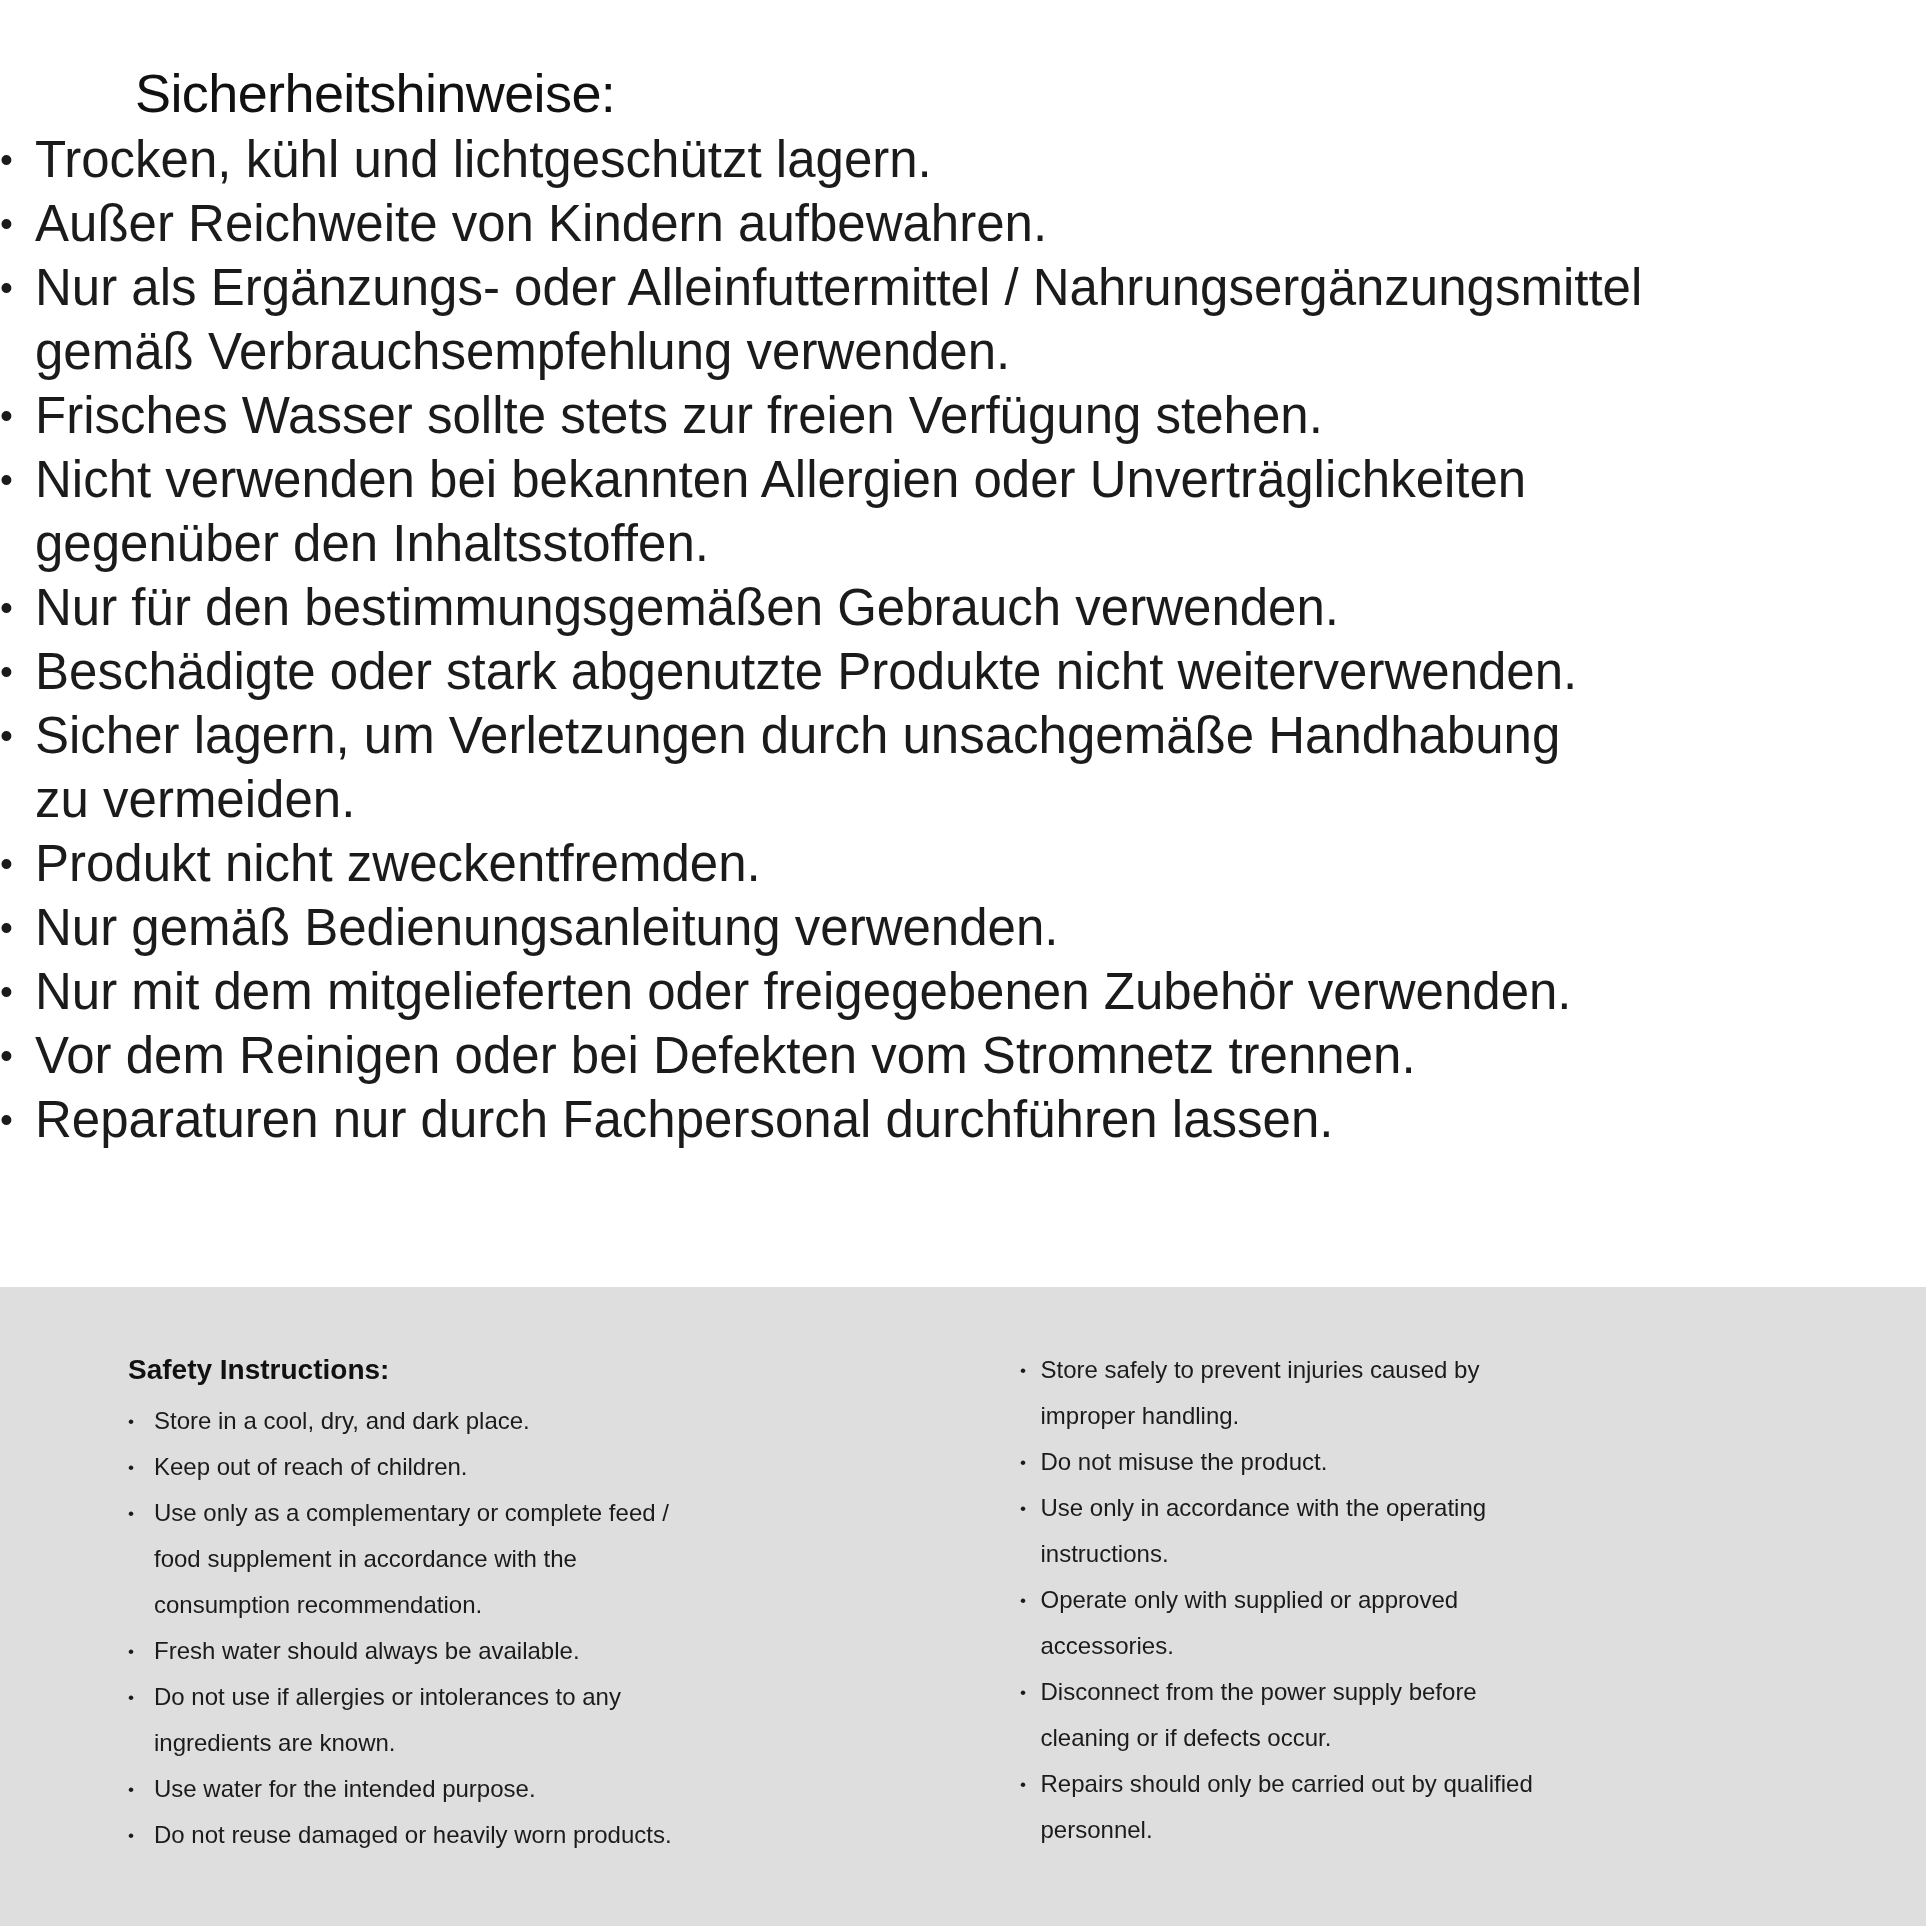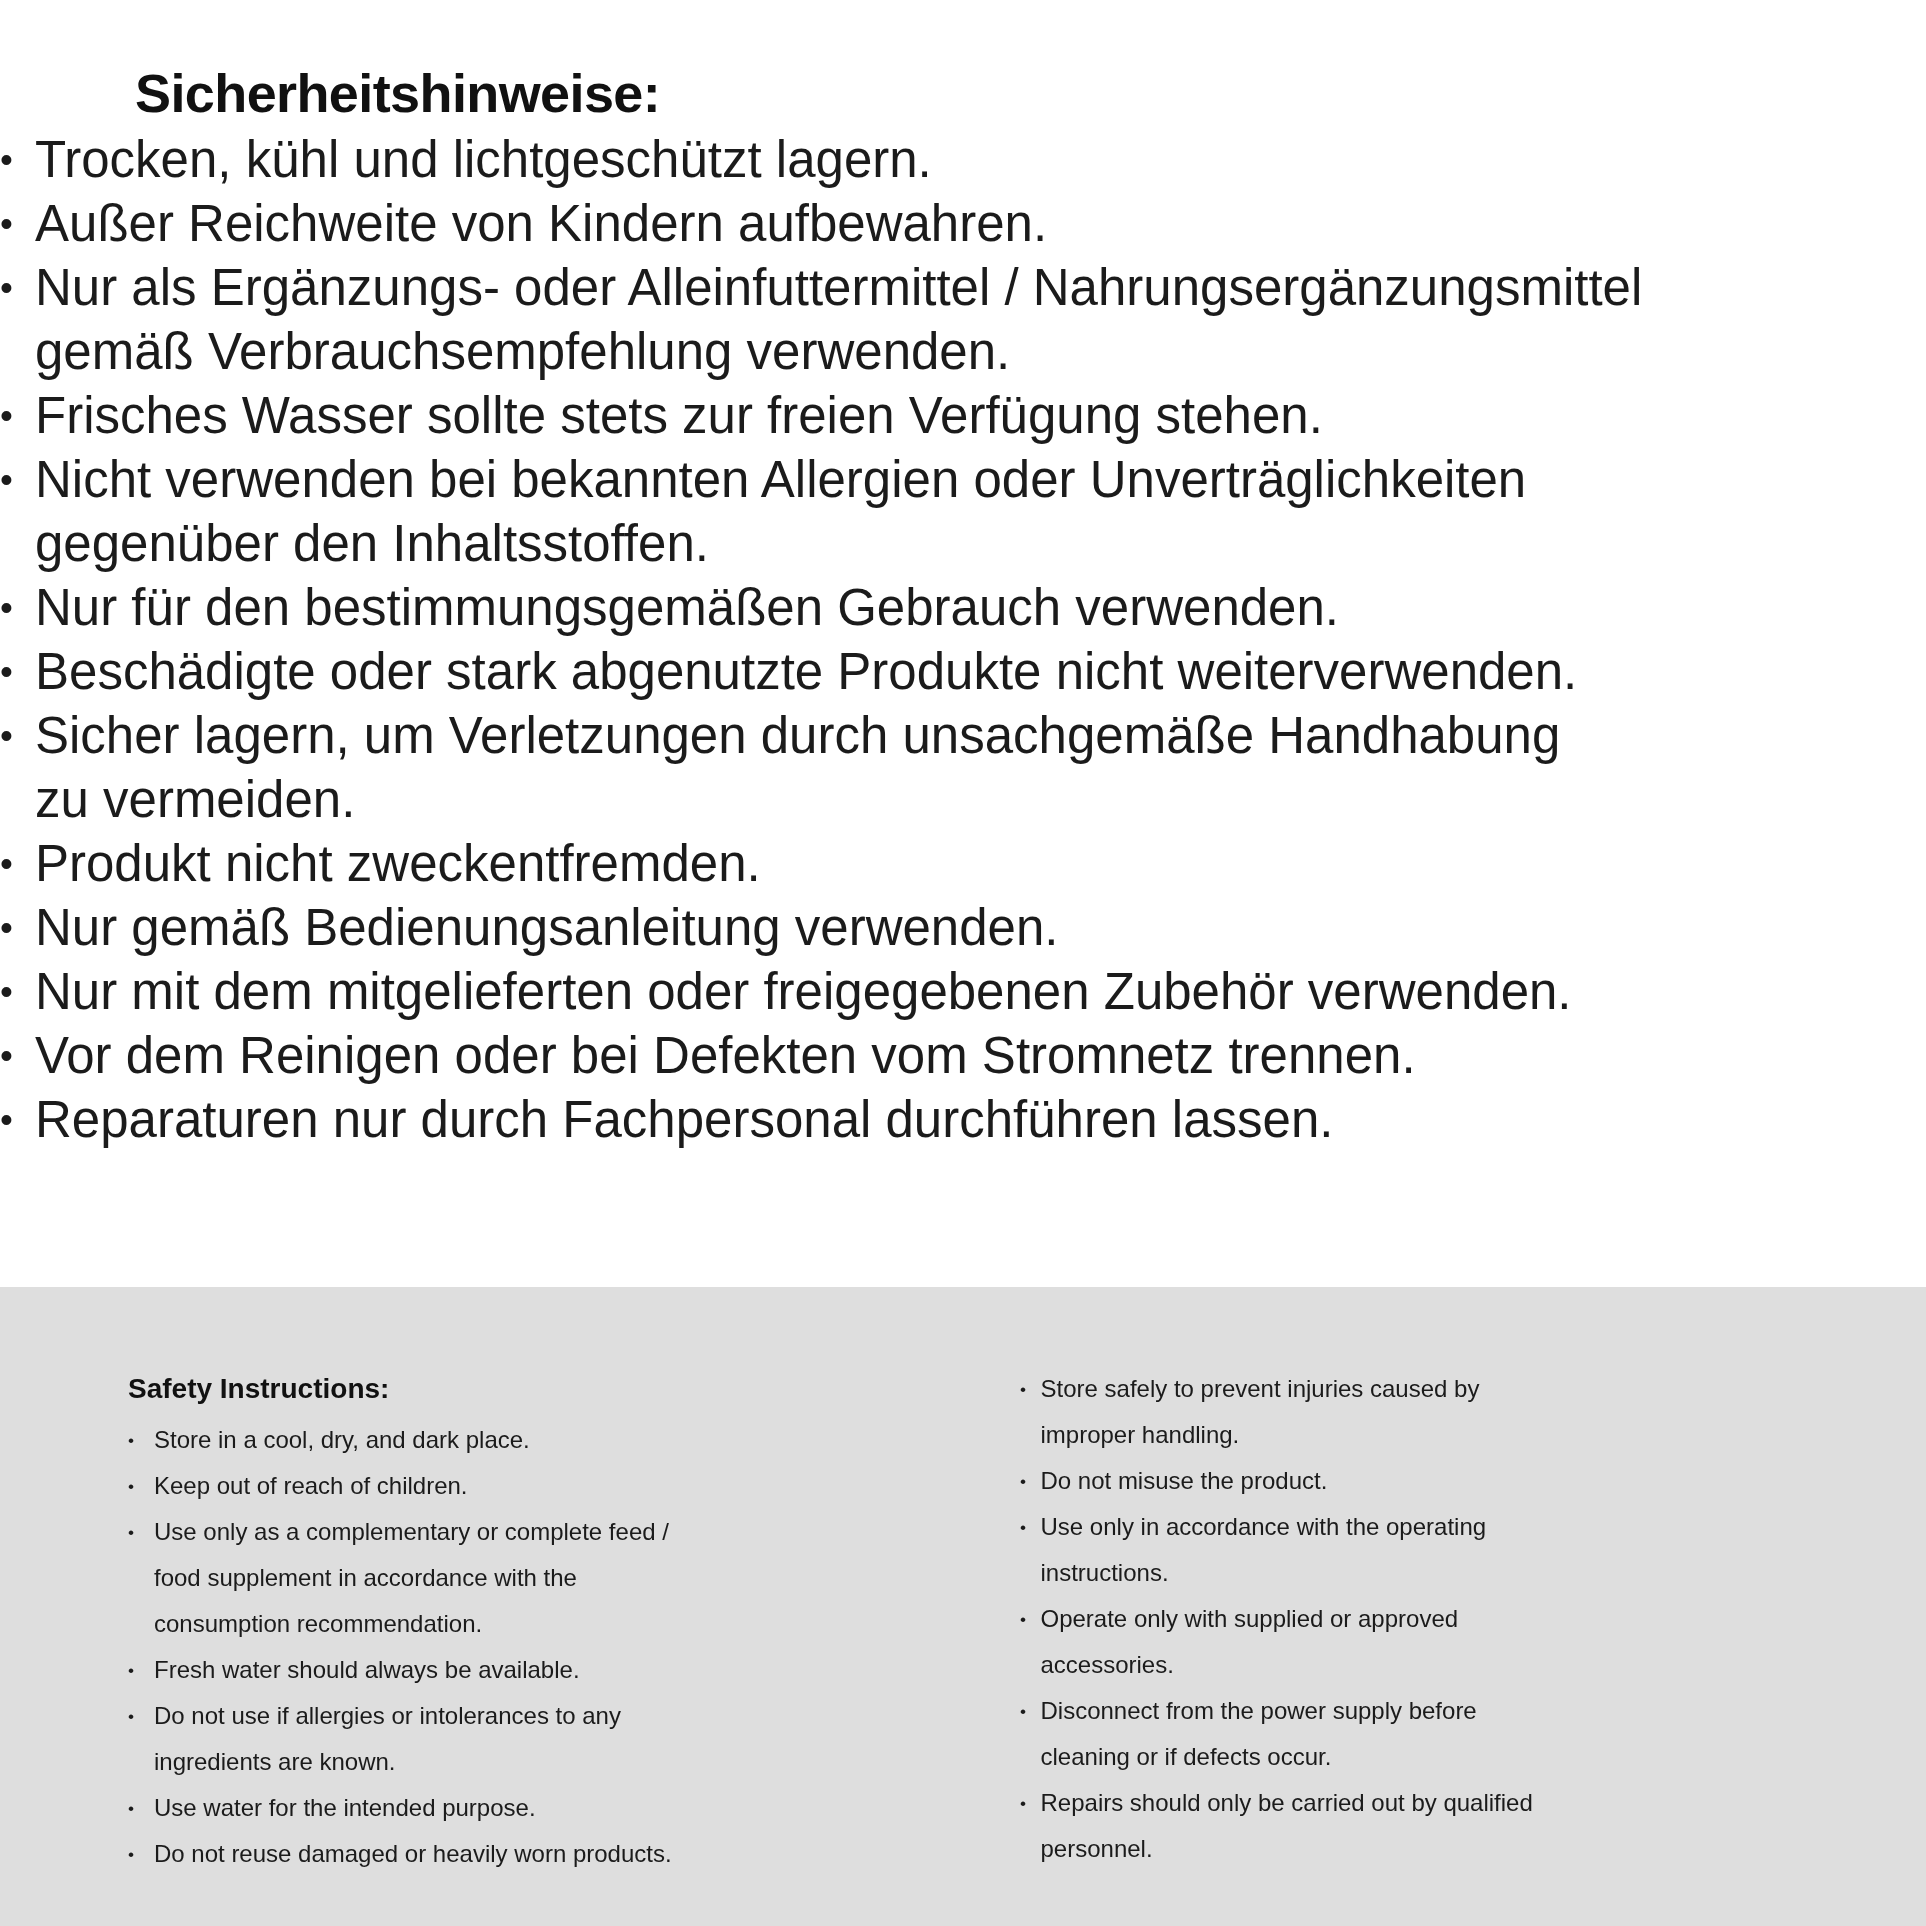--- a/index.html
+++ b/index.html
@@ -18,21 +18,21 @@
     box-sizing: border-box;
     width: 1926px;
     height: 1287px;
     background: var(--page-bg, #ffffff);
   }
   .de-heading {
     margin: 0;
     padding: 59px 0 0 135px;
     font-size: 54px;
     line-height: 69px;
-    font-weight: 700;
+    font-weight: 400;
     color: #111111;
     letter-spacing: -0.6px;
   }
   ul.bullet-list {
     list-style: none;
     margin: 0;
     padding: 0;
   }
   .de-list {
     margin: 15.4px 0 0 168px;
@@ -50,21 +50,21 @@
     left: 0;
     top: 0;
     font-size: 0.72em;
     line-height: 64px;
   }
   .en-section {
     box-sizing: border-box;
     width: 1926px;
     height: 639px;
     background: var(--panel-bg, #dedede);
-    padding-top: 79px;
+    padding-top: 60px;
     display: flex;
     align-items: flex-start;
   }
   .en-col-left {
     box-sizing: border-box;
     margin-left: 128px;
     width: 892px;
   }
   .en-col-right {
     box-sizing: border-box;

